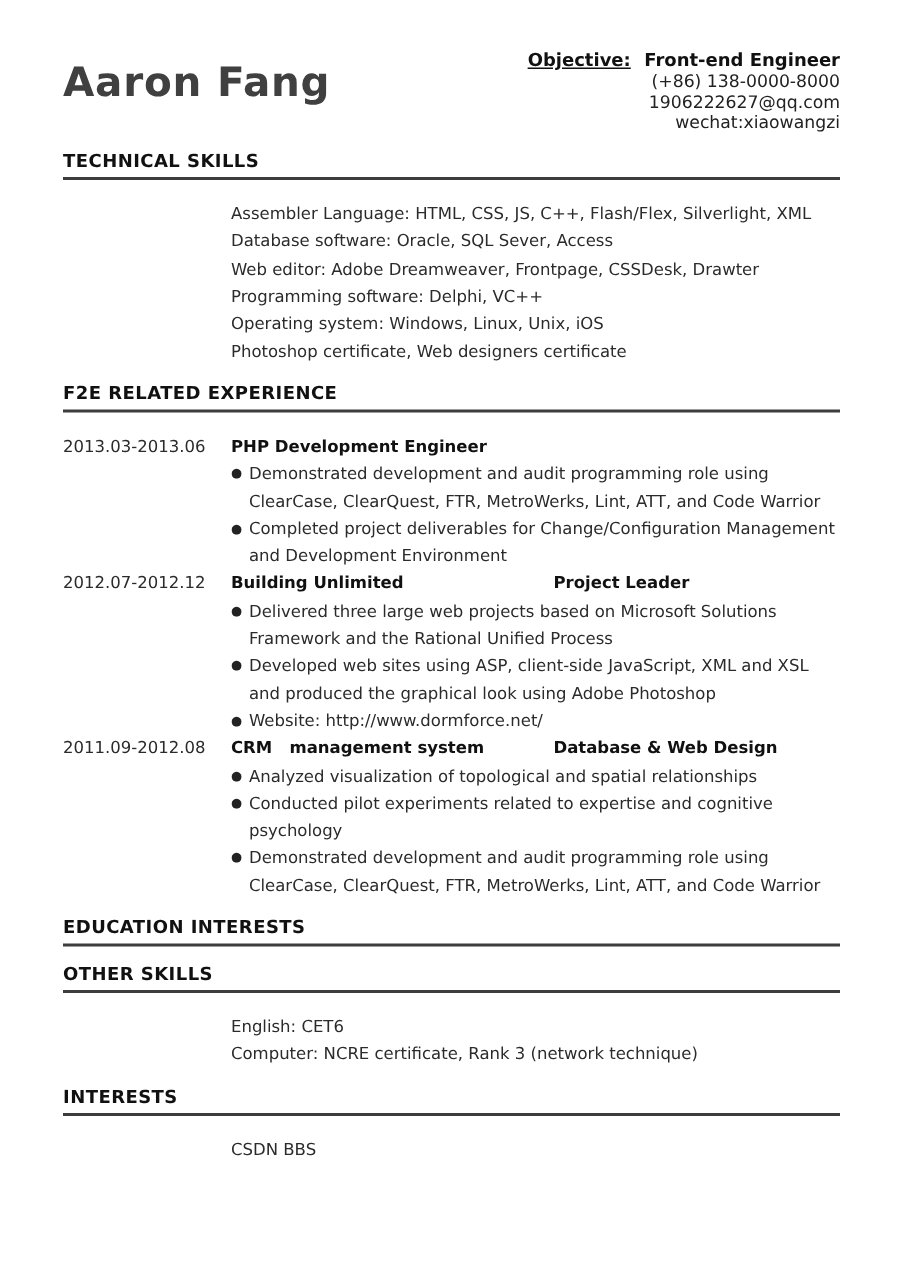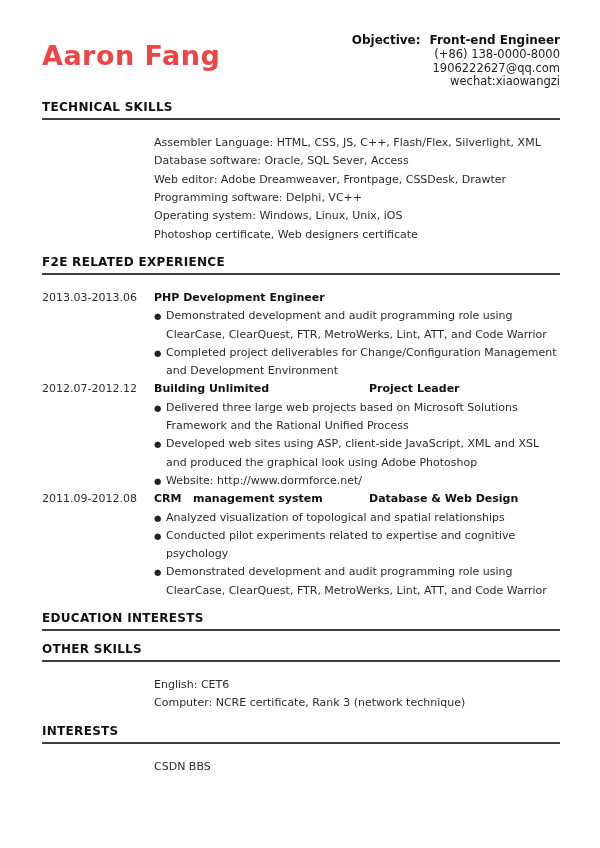--- a/index.html
+++ b/index.html
@@ -8,24 +8,24 @@
     position: relative;
     width: 600px; height: 848px;
     background: #ffffff;
     font-family: "DejaVu Sans", "Liberation Sans", sans-serif;
     color: #2b2b2b;
     padding: 34px 40px 0 42px;
     overflow: hidden;
   }
   
   .hdr { display: flex; justify-content: space-between; align-items: flex-start; }
-  .name { font-size: 27px; font-weight: 700; color: #ef4444; margin: 6px 0 0 0; line-height: 1.15; letter-spacing: 0.5px; }
+  .name { font-size: 27px; font-weight: 700; color: #404040; margin: 6px 0 0 0; line-height: 1.15; letter-spacing: 0.5px; }
   .contact { text-align: right; font-size: 11.5px; line-height: 13.8px; color: #222; white-space: nowrap; }
   .obj-line { font-size: 12px; font-weight: 700; color: #111; }
-  .obj-label { margin-right: 9px; }
+  .obj-label { margin-right: 9px; text-decoration: underline; }
   
   section { margin-top: 11px; }
   .sec-title { font-size: 12px; font-weight: 700; color: #111; margin: 0; line-height: 14px; letter-spacing: 0.3px; }
   .rule { height: 2px; background: #3d3d3d; margin-top: 4px; }
   .sec-body { margin-top: 14px; font-size: 11px; line-height: 18.3px; color: #2b2b2b; }
   .lines { margin-left: 112px; }
   .line { white-space: pre-wrap; }
   
   .item { display: flex; }
   .date { width: 112px; flex: none; color: #2b2b2b; }

